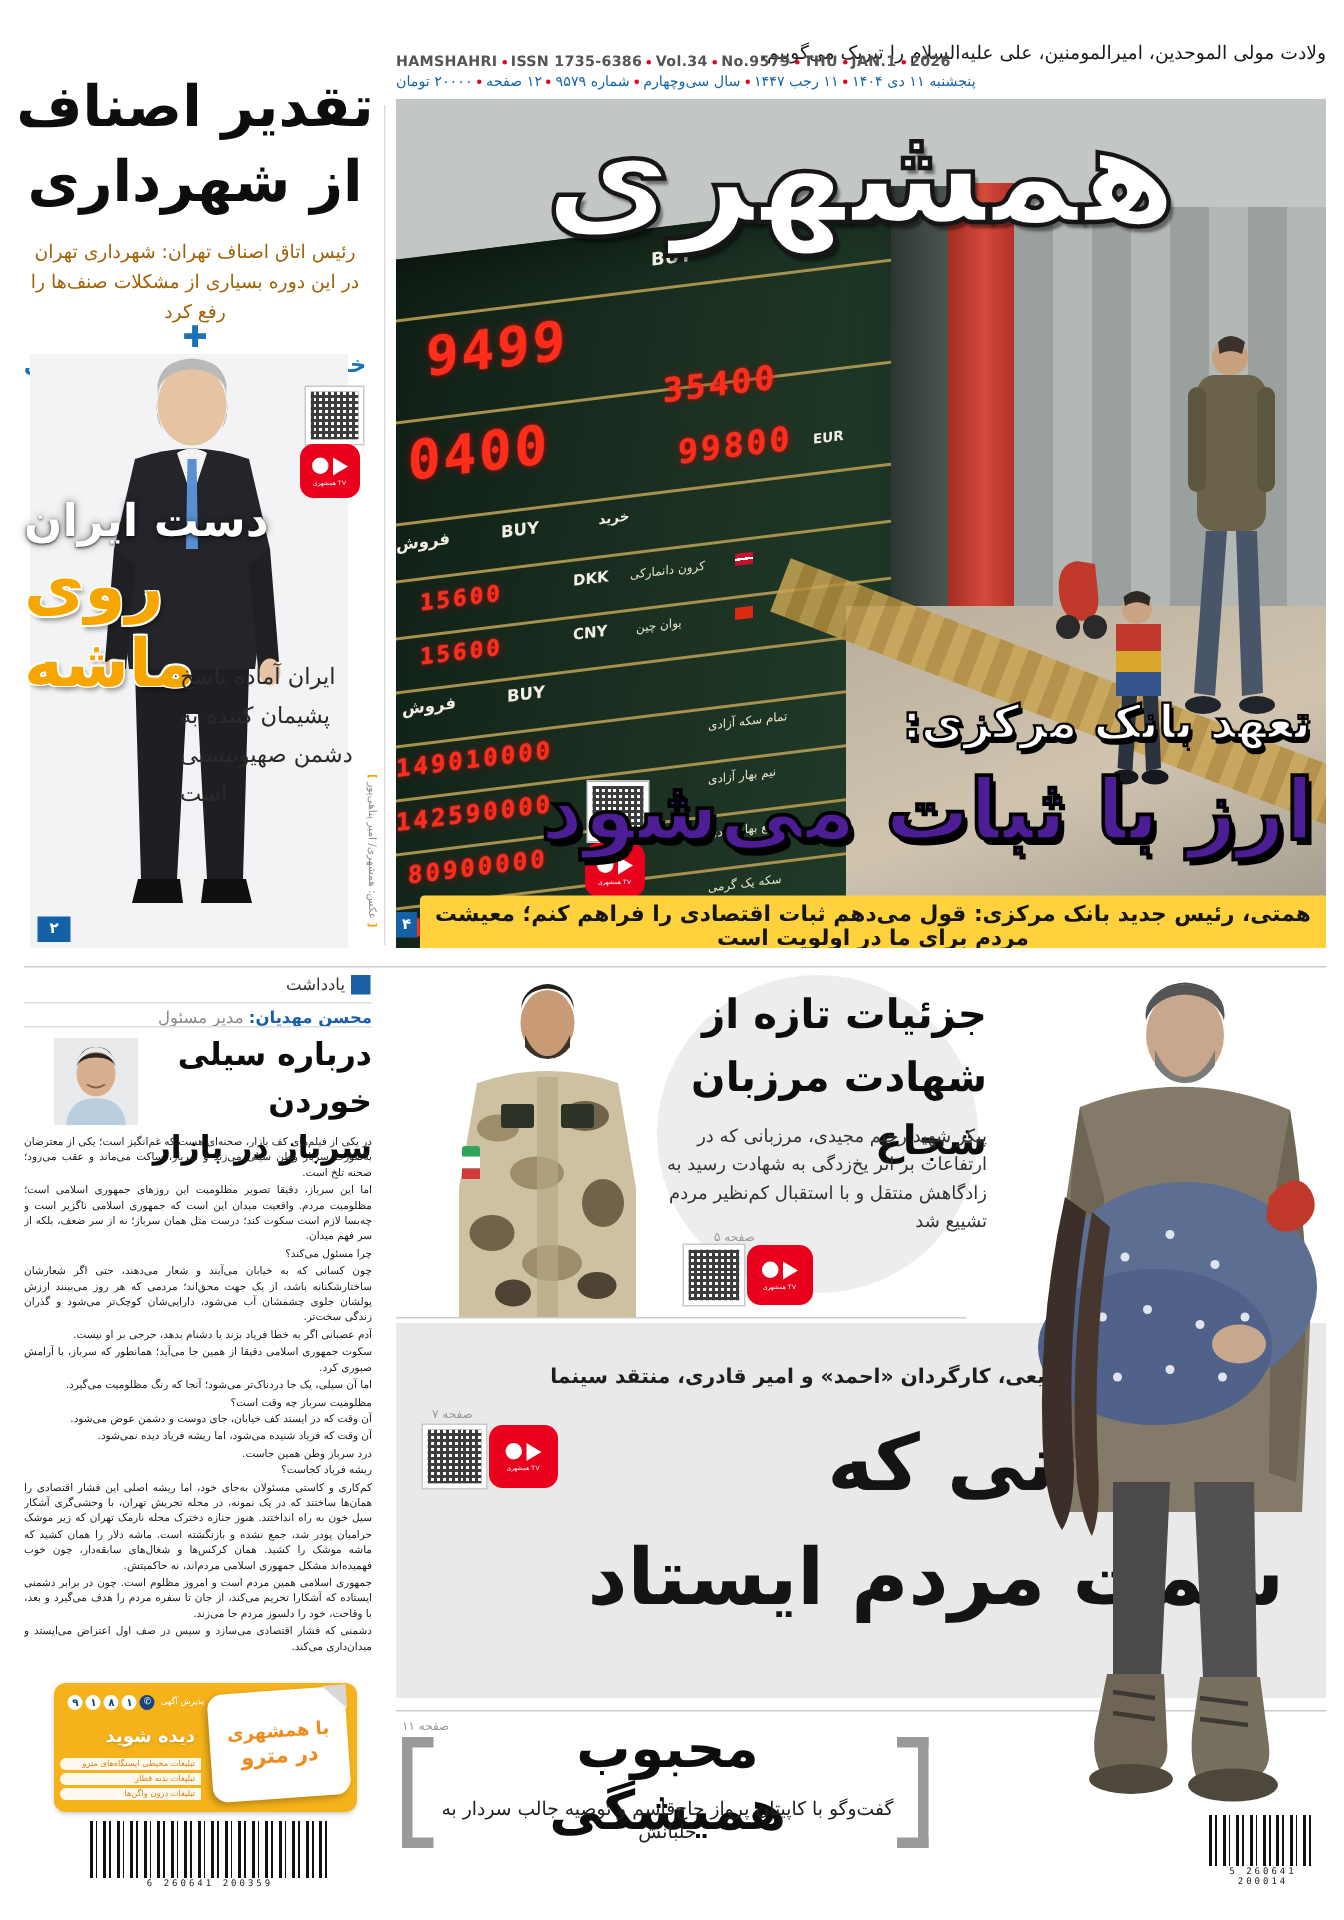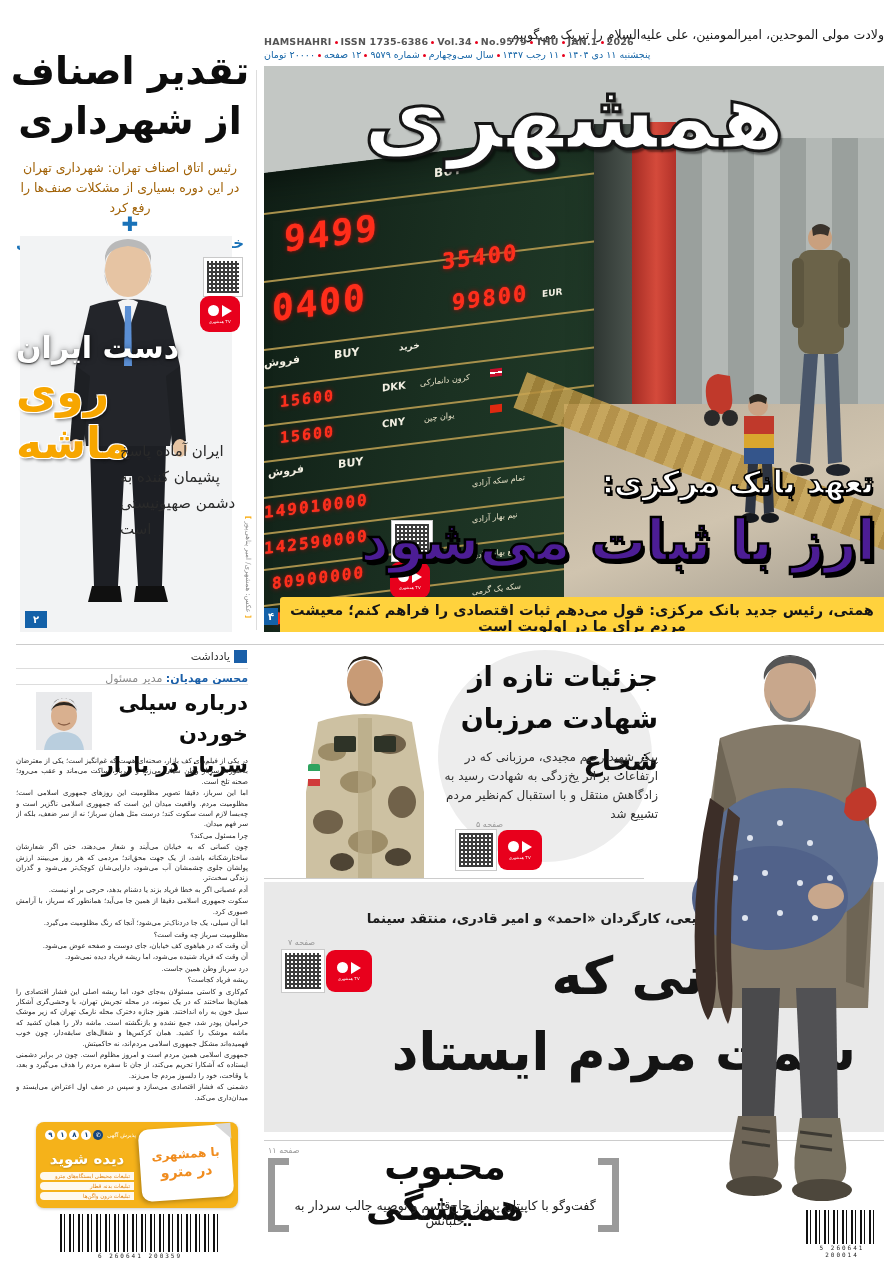--- a/index.html
+++ b/index.html
@@ -121,22 +121,22 @@
               border-top:16px solid #d8d8d8;border-left:16px solid transparent;}
   .ad-s1{color:#f08c1e;font-weight:bold;font-size:12px;direction:rtl;}
   .ad-s2{color:#f08c1e;font-weight:bold;font-size:14px;direction:rtl;
          text-shadow:-1px 0 #fff,1px 0 #fff;}
   .ad-top{position:absolute;right:102px;top:8px;display:flex;direction:rtl;align-items:center;gap:2px;}
   .ad-lbl{font-size:5.5px;color:#fff;margin-left:2px;}
   .ad-dig{width:10px;height:10px;border-radius:50%;background:#fff;color:#17457a;font-size:7px;
           font-weight:bold;text-align:center;line-height:10px;}
   .ad-ph{width:10px;height:10px;border-radius:50%;background:#17457a;color:#fff;font-size:6px;
          text-align:center;line-height:10px;}
-  .ad-big{position:absolute;right:108px;top:28px;width:86px;text-align:center;color:#fff;
-          font-weight:bold;font-size:15px;direction:rtl;text-shadow:0 1px 2px rgba(0,0,0,.2);}
+  .ad-big{position:absolute;right:108px;top:28px;width:86px;text-align:right;color:#fff;
+          font-weight:bold;font-size:12px;direction:rtl;text-shadow:0 1px 2px rgba(0,0,0,.2);}
   .ad-items{position:absolute;right:104px;top:50px;width:94px;display:flex;flex-direction:column;gap:2px;}
   .ad-item{background:rgba(255,255,255,.92);border-radius:6px 0 0 6px;color:#e2820f;font-size:5.5px;
            direction:rtl;text-align:right;padding:1px 4px;}
 </style>
 </head>
 <body>
 
 <div class="page">
 
   <div class="abs greet rtl">
@@ -300,21 +300,21 @@
   </div>
   <div class="abs note-body">
     <p>در یکی از فیلم‌های کف بازار، صحنه‌ای هست که غم‌انگیز است؛ یکی از معترضان به‌صورت سرباز وطن سیلی می‌زند و سرباز، ساکت می‌ماند و عقب می‌رود؛ صحنه تلخ است.</p>
     <p>اما این سرباز، دقیقا تصویر مظلومیت این روزهای جمهوری اسلامی است؛ مظلومیت مردم. واقعیت میدان این است که جمهوری اسلامی ناگزیر است و چه‌بسا لازم است سکوت کند؛ درست مثل همان سرباز؛ نه از سر ضعف، بلکه از سر فهم میدان.</p>
     <p>چرا مسئول می‌کند؟</p>
     <p>چون کسانی که به خیابان می‌آیند و شعار می‌دهند، حتی اگر شعارشان ساختارشکنانه باشد، از یک جهت محق‌اند؛ مردمی که هر روز می‌بینند ارزش پولشان جلوی چشمشان آب می‌شود، دارایی‌شان کوچک‌تر می‌شود و گذران زندگی سخت‌تر.</p>
     <p>آدم عصبانی اگر به خطا فریاد بزند یا دشنام بدهد، حرجی بر او نیست.</p>
     <p>سکوت جمهوری اسلامی دقیقا از همین جا می‌آید؛ همانطور که سرباز، با آرامش صبوری کرد.</p>
     <p>اما آن سیلی، یک جا دردناک‌تر می‌شود؛ آنجا که رنگ مظلومیت می‌گیرد.</p>
     <p>مظلومیت سرباز چه وقت است؟</p>
-    <p>آن وقت که در هیاهوی کف خیابان، جای دوست و صفحه عوض می‌شود.</p>
+    <p>آن وقت که در ایستد کف خیابان، جای دوست و دشمن عوض می‌شود.</p>
     <p>آن وقت که فریاد شنیده می‌شود، اما ریشه فریاد دیده نمی‌شود.</p>
     <p>درد سرباز وطن همین جاست.</p>
     <p>ریشه فریاد کجاست؟</p>
     <p>کم‌کاری و کاستی مسئولان به‌جای خود، اما ریشه اصلی این فشار اقتصادی را همان‌ها ساختند که در یک نمونه، در محله تجریش تهران، با وحشی‌گری آشکار سیل خون به راه انداختند. هنوز جنازه دخترک محله نارمک تهران که زیر موشک حرامیان پودر شد، جمع نشده و بازنگشته است. ماشه دلار را همان کشید که ماشه موشک را کشید. همان کرکس‌ها و شغال‌های سابقه‌دار، چون خوب فهمیده‌اند مشکل جمهوری اسلامی مردم‌اند، نه حاکمیتش.</p>
     <p>جمهوری اسلامی همین مردم است و امروز مظلوم است. چون در برابر دشمنی ایستاده که آشکارا تحریم می‌کند، از جان تا سفره مردم را هدف می‌گیرد و بعد، با وقاحت، خود را دلسوز مردم جا می‌زند.</p>
     <p>دشمنی که فشار اقتصادی می‌سازد و سپس در صف اول اعتراض می‌ایستد و میدان‌داری می‌کند.</p>
 
   </div>
 
   <div class="abs martyr-circle"></div>

